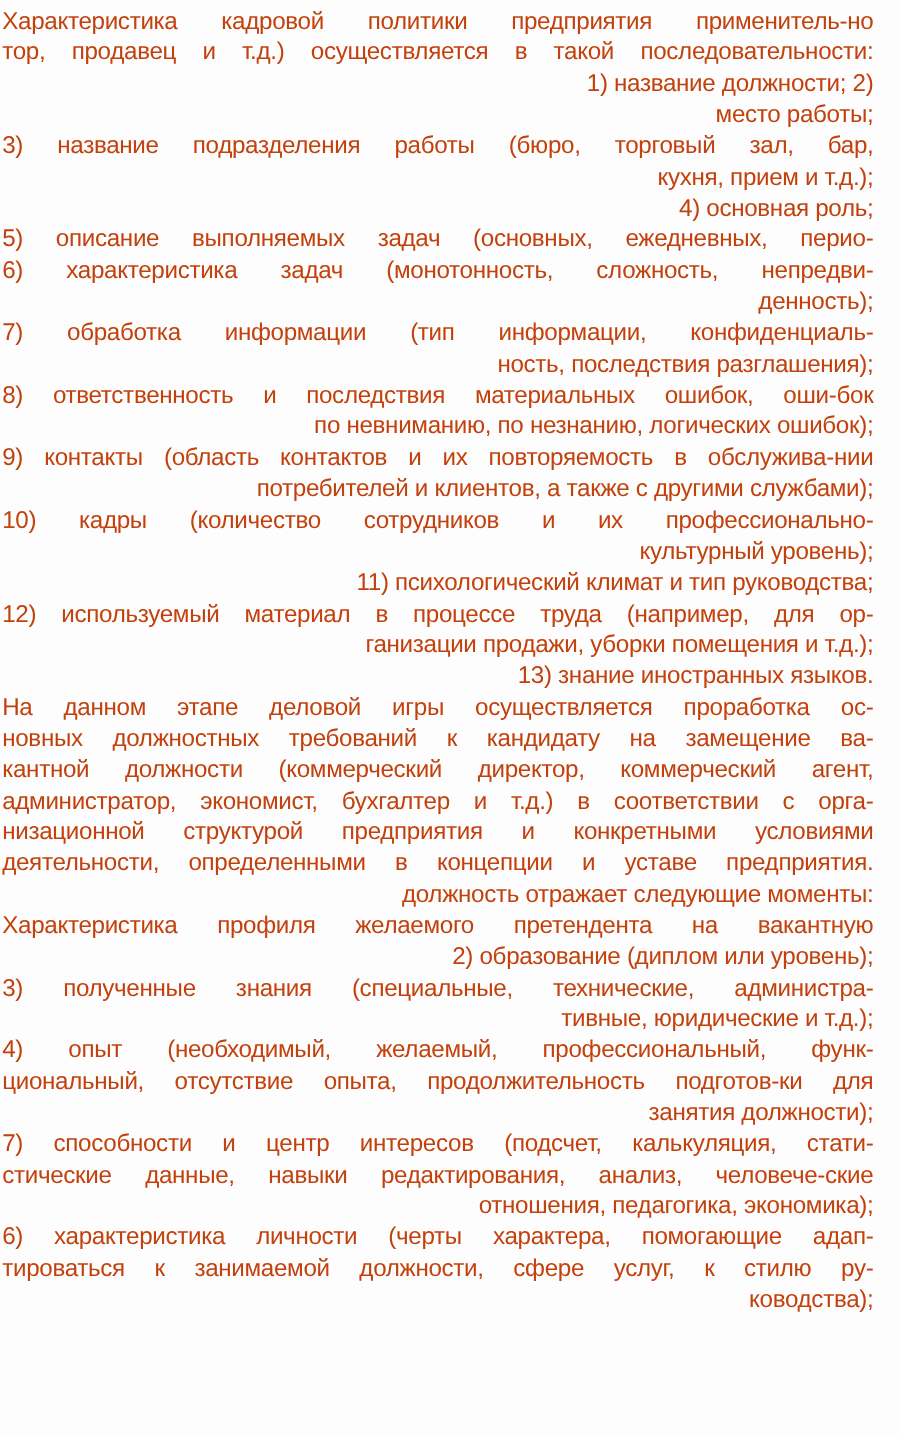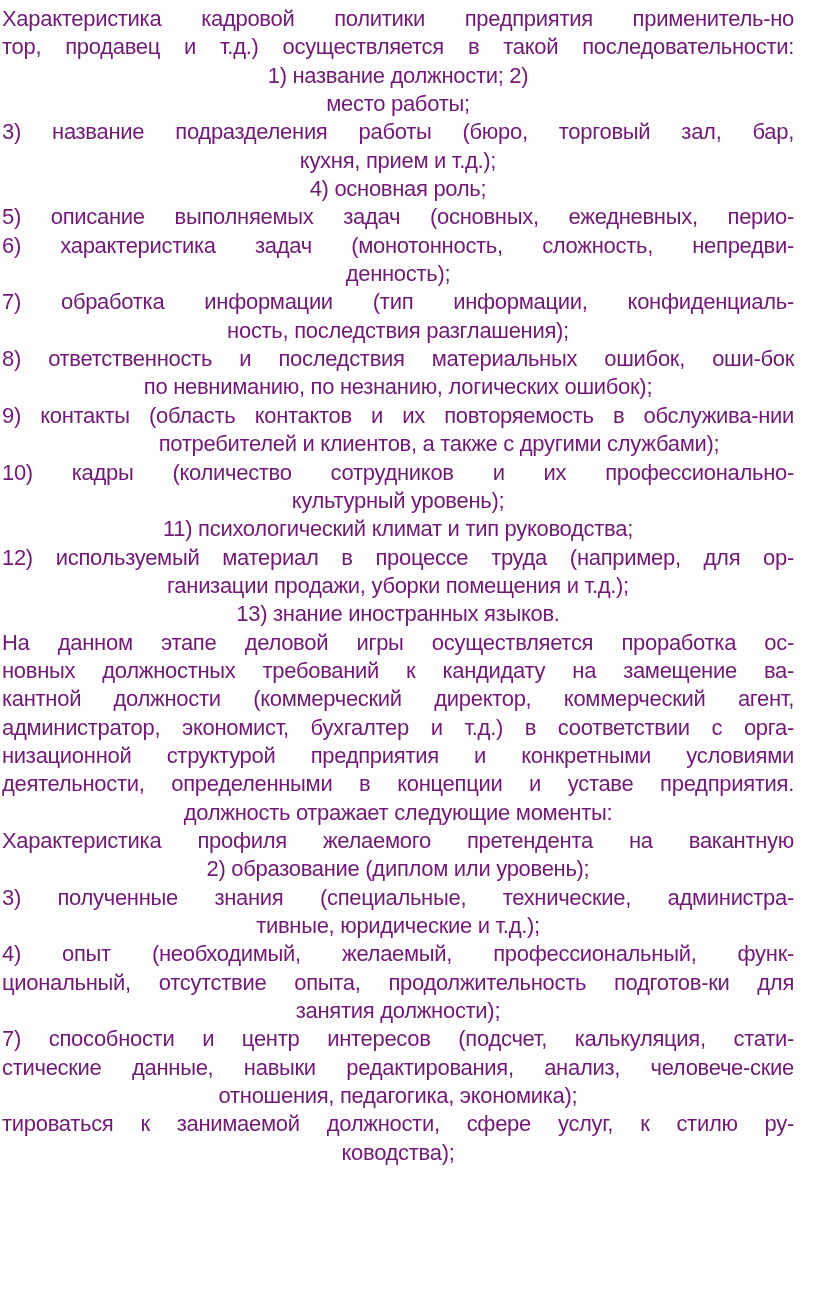--- a/index.html
+++ b/index.html
@@ -16,34 +16,34 @@
     font-family: "Liberation Sans", "DejaVu Sans", sans-serif;
     font-size: 22px;
     line-height: 28.35px;
     letter-spacing: -0.3px;
     font-weight: 400;
     color: #303030;
     overflow: hidden;
   }
   .line {
     min-height: 28.35px;
-    text-align: center;
+    text-align: right;
   }
   .line.justify {
     text-align: justify;
     text-align-last: justify;
   }
   .line.indent {
     padding-left: 82px;
   }
 </style>
 </head>
 <body style="background: rgb(253, 253, 253);">
 
-<div class="doc" id="doc" style="color: #701a75;">
+<div class="doc" id="doc" style="color: #c2410c;">
     <div class="line justify">Характеристика кадровой политики предприятия применитель-но</div>
     <div class="line justify">тор, продавец и т.д.) осуществляется в такой последовательности:</div>
     <div class="line left">1) название должности; 2)</div>
     <div class="line left">место работы;</div>
     <div class="line justify">3) название подразделения работы (бюро, торговый зал, бар,</div>
     <div class="line left">кухня, прием и т.д.);</div>
     <div class="line left">4) основная роль;</div>
     <div class="line justify">5) описание выполняемых задач (основных, ежедневных, перио-</div>
     <div class="line justify">6) характеристика задач (монотонность, сложность, непредви-</div>
     <div class="line left">денность);</div>
@@ -69,15 +69,16 @@
     <div class="line justify">Характеристика профиля желаемого претендента на вакантную</div>
     <div class="line left">2) образование (диплом или уровень);</div>
     <div class="line justify">3) полученные знания (специальные, технические, администра-</div>
     <div class="line left">тивные, юридические и т.д.);</div>
     <div class="line justify">4) опыт (необходимый, желаемый, профессиональный, функ-</div>
     <div class="line justify">циональный, отсутствие опыта, продолжительность подготов-ки для</div>
     <div class="line left">занятия должности);</div>
     <div class="line justify">7) способности и центр интересов (подсчет, калькуляция, стати-</div>
     <div class="line justify">стические данные, навыки редактирования, анализ, человече-ские</div>
     <div class="line left">отношения, педагогика, экономика);</div>
+    <div class="line justify">6) характеристика личности (черты характера, помогающие адап-</div>
     <div class="line justify">тироваться к занимаемой должности, сфере услуг, к стилю ру-</div>
     <div class="line left">ководства);</div>
   </div>
 
 </body></html>

